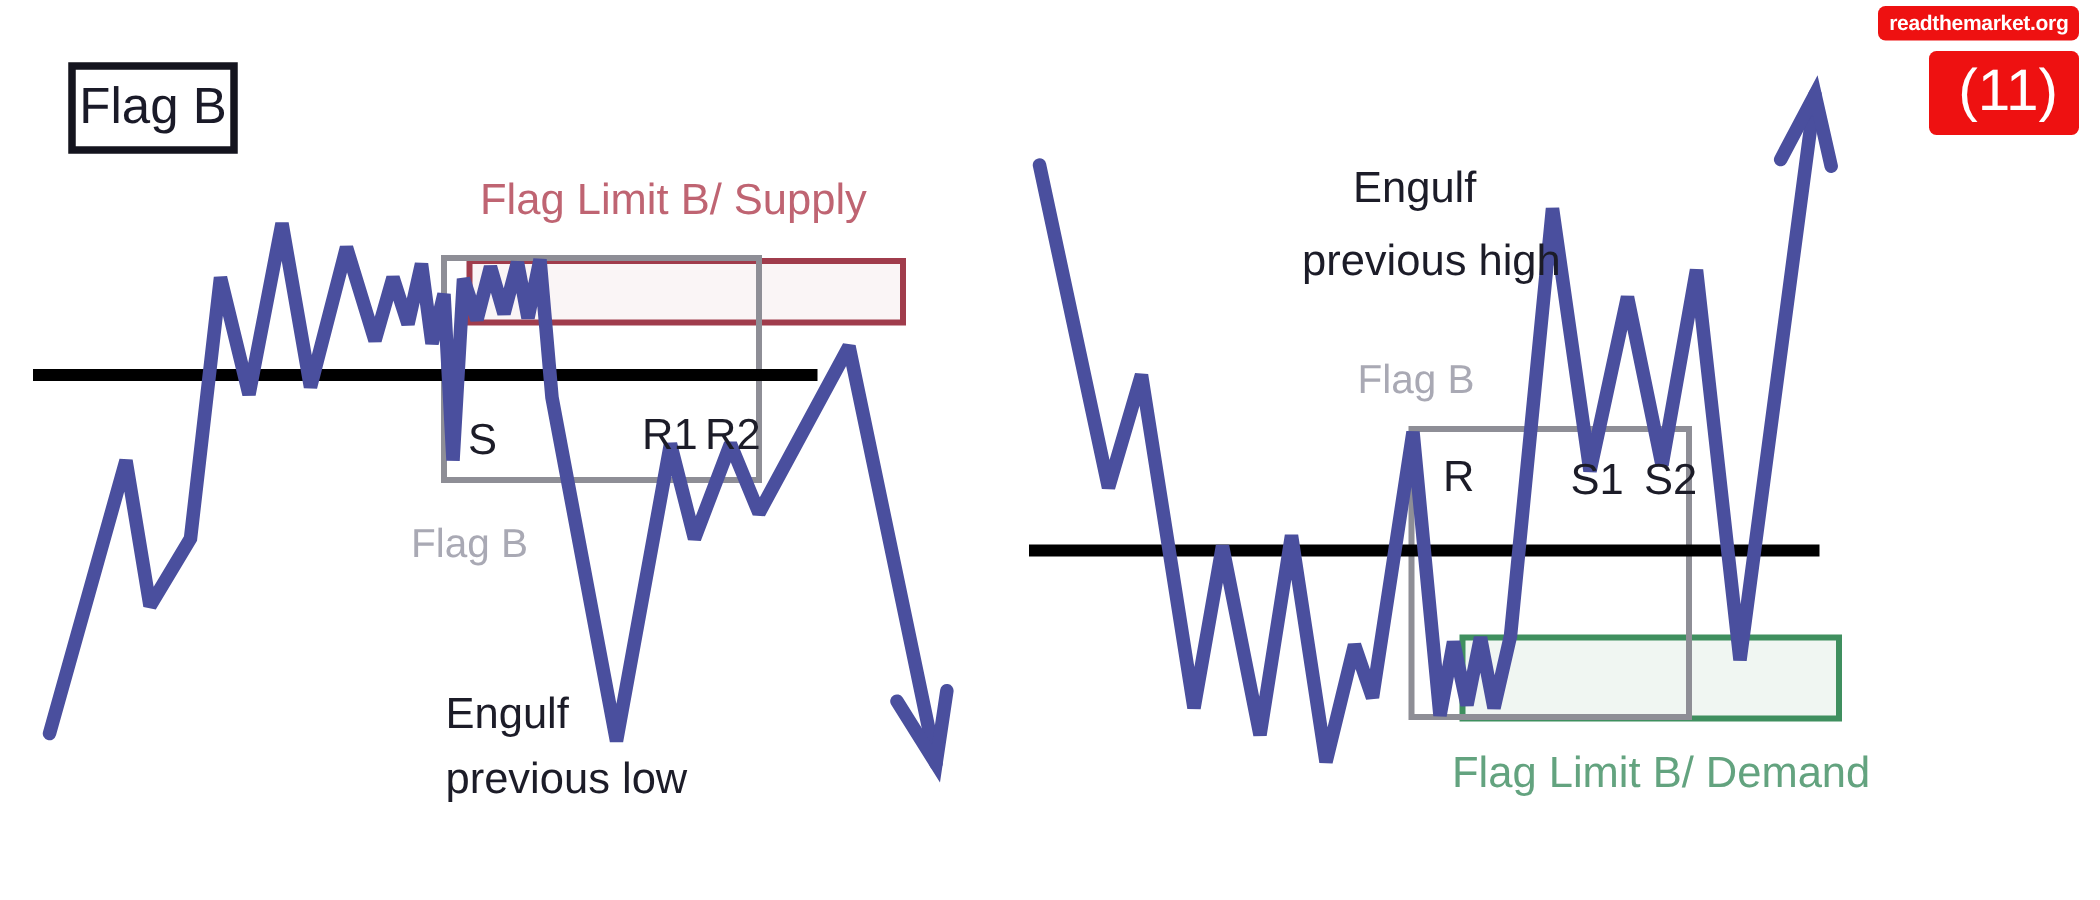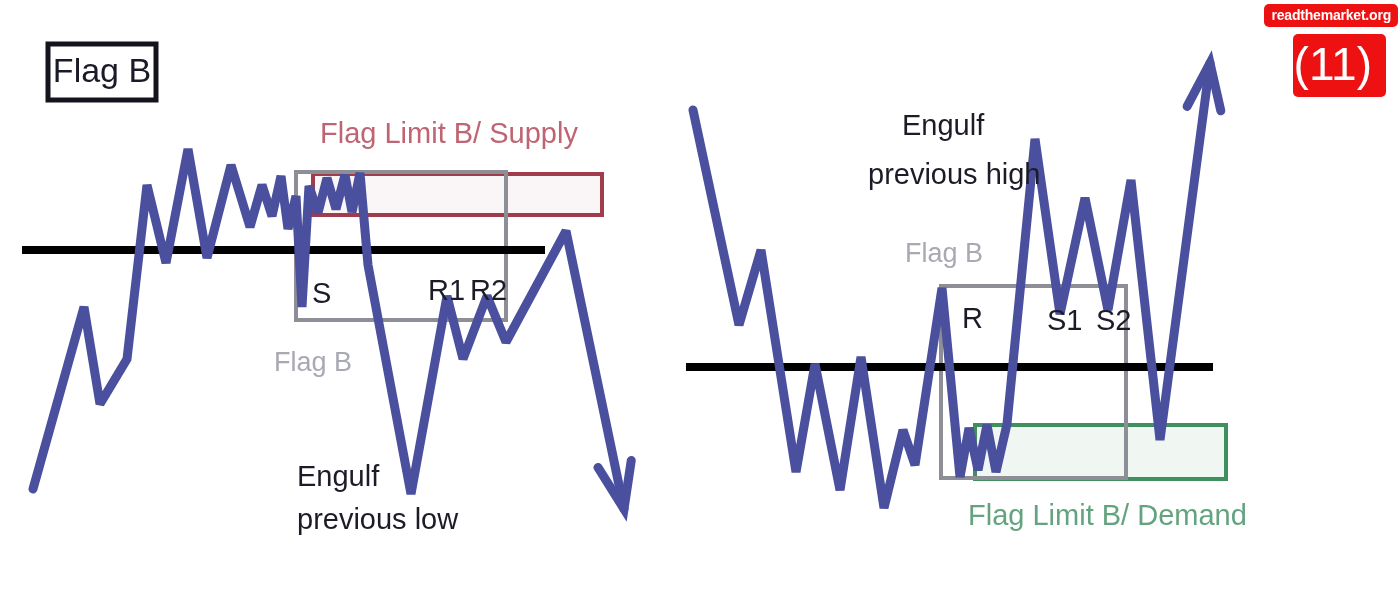--- a/index.html
+++ b/index.html
@@ -54,32 +54,32 @@
     position: absolute;
     background: #ee1111;
     color: #ffffff;
     border-radius: 5px;
     text-align: center;
     font-family: "Liberation Sans", sans-serif;
     line-height: 1;
     white-space: nowrap;
   }
   #brand-badge {
-    right: 2px;
+    right: 14px;
     top: 4px;
     padding: 4px 7px 5px 7px;
     font-size: 14px;
     font-weight: bold;
     letter-spacing: -0.2px;
   }
   #page-badge {
     right: 14px;
     top: 34px;
-    padding: 7px 14px 10px 1px;
-    font-size: 46px;
+    padding: 7px 14px 10px 20px;
+    font-size: 39px;
     margin-left: 43px;
   }
 </style>
 </head>
 <body>
 
 <div id="stage">
 
   <svg id="diagram" viewBox="0 0 1400 600">
     <g id="svg-root">

